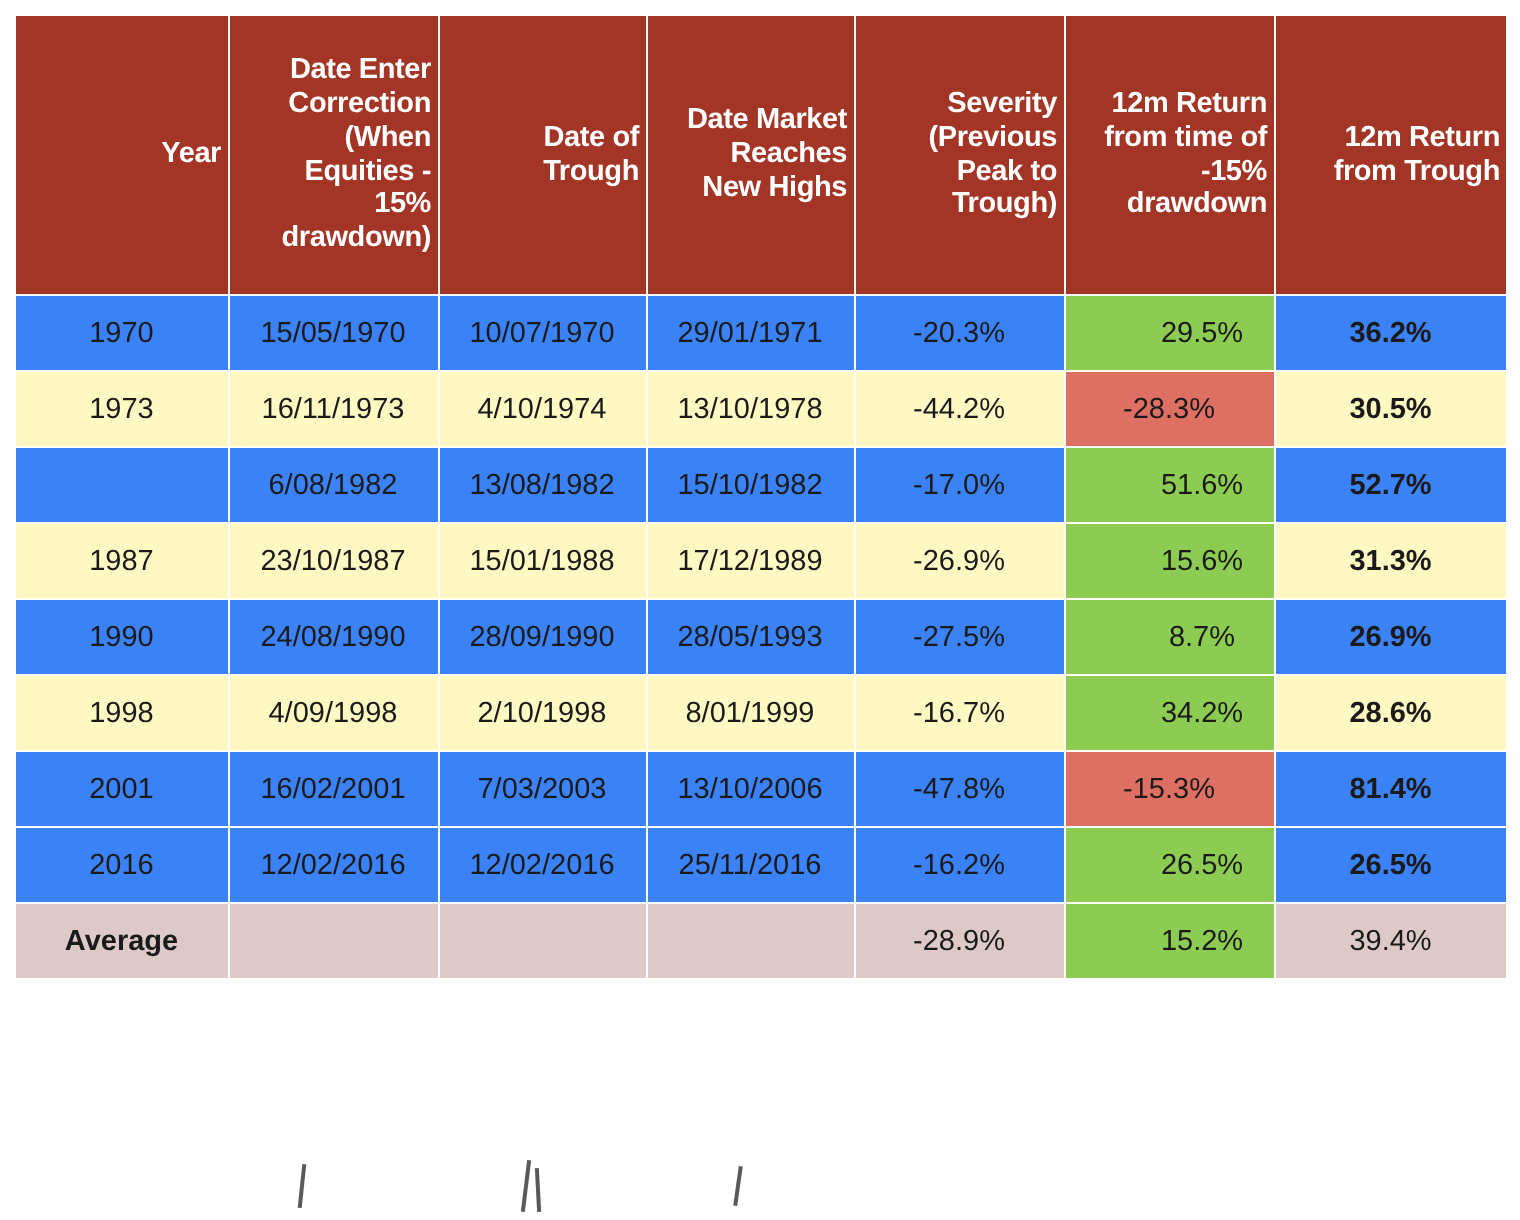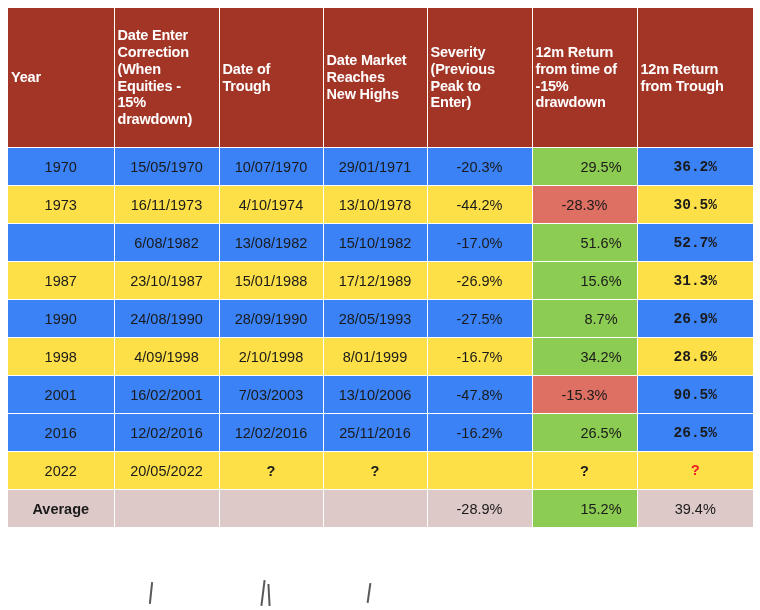--- a/index.html
+++ b/index.html
@@ -31,21 +31,21 @@
   table.drawdown-table col.c-severity    { width: 105px; }
   table.drawdown-table col.c-ret15       { width: 105px; }
   table.drawdown-table col.c-rettrough   { width: 116px; }
 
   thead th {
     background: #A33526;
     color: #ffffff;
     font-weight: bold;
     font-size: 14.5px;
     line-height: 1.16;
-    text-align: left;
+    text-align: right;
     vertical-align: middle;
     height: 135px;
     padding: 2px 3px;
     border-right: 1px solid #ffffff;
     border-bottom: 1px solid #ffffff;
     letter-spacing: -0.2px;
   }
   thead th:last-child { border-right: none; }
 
   tbody td {
@@ -56,25 +56,25 @@
     vertical-align: middle;
     padding: 0 4px;
     border-right: 1px solid #ffffff;
     border-bottom: 1px solid #ffffff;
     white-space: nowrap;
     overflow: hidden;
   }
   tbody td:last-child { border-right: none; }
 
   tbody tr.rowA td { background: #3b82f6; }
-  tbody tr.rowB td { background: #fde047; }
+  tbody tr.rowB td { background: #fef9c3; }
 
   td.green { background: #8DCC52 !important; padding-left: 37px; }
   td.red   { background: #DE6F63 !important; }
-  td.bold  { font-weight: bold; font-family: Liberation Mono, monospace; }
+  td.bold  { font-weight: bold; }
   td.redtext { color: #EE1C25; font-weight: bold; }
   td.qmark { font-weight: bold; }
   td.avg-label { font-weight: bold; }
 
   tbody tr.avg-row td { background: #DDCAC8; }
 
   
   .frag-layer {
     position: absolute;
     left: 8px;
@@ -102,21 +102,21 @@
       <col class="c-severity">
       <col class="c-ret15">
       <col class="c-rettrough">
     </colgroup>
     <thead>
       <tr>
         <th><span>Year</span></th>
         <th><span>Date Enter</span><br><span>Correction</span><br><span>(When</span><br><span>Equities -</span><br><span>15%</span><br><span>drawdown)</span></th>
         <th><span>Date of</span><br><span>Trough</span></th>
         <th><span>Date Market</span><br><span>Reaches</span><br><span>New Highs</span></th>
-        <th><span>Severity</span><br><span>(Previous</span><br><span>Peak to</span><br><span>Enter)</span></th>
+        <th><span>Severity</span><br><span>(Previous</span><br><span>Peak to</span><br><span>Trough)</span></th>
         <th><span>12m Return</span><br><span>from time of</span><br><span>-15%</span><br><span>drawdown</span></th>
         <th><span>12m Return</span><br><span>from Trough</span></th>
       </tr>
     </thead>
     <tbody id="table-body">
         <tr class="rowA">
           <td>1970</td>
           <td>15/05/1970</td>
           <td>10/07/1970</td>
           <td>29/01/1971</td>
@@ -169,40 +169,31 @@
           <td class="green">34.2%</td>
           <td class="bold">28.6%</td>
         </tr>
         <tr class="rowA">
           <td>2001</td>
           <td>16/02/2001</td>
           <td>7/03/2003</td>
           <td>13/10/2006</td>
           <td>-47.8%</td>
           <td class="red">-15.3%</td>
-          <td class="bold">90.5%</td>
+          <td class="bold">81.4%</td>
         </tr>
         <tr class="rowA">
           <td>2016</td>
           <td>12/02/2016</td>
           <td>12/02/2016</td>
           <td>25/11/2016</td>
           <td>-16.2%</td>
           <td class="green">26.5%</td>
           <td class="bold">26.5%</td>
         </tr>
-        <tr class="rowB">
-          <td>2022</td>
-          <td>20/05/2022</td>
-          <td class="qmark">?</td>
-          <td class="qmark">?</td>
-          <td></td>
-          <td class=" qmark">?</td>
-          <td class="bold  redtext">?</td>
-        </tr>
         <tr class="avg-row">
           <td class="avg-label">Average</td>
           <td></td>
           <td></td>
           <td></td>
           <td>-28.9%</td>
           <td class="green">15.2%</td>
           <td>39.4%</td>
         </tr>
       </tbody>

